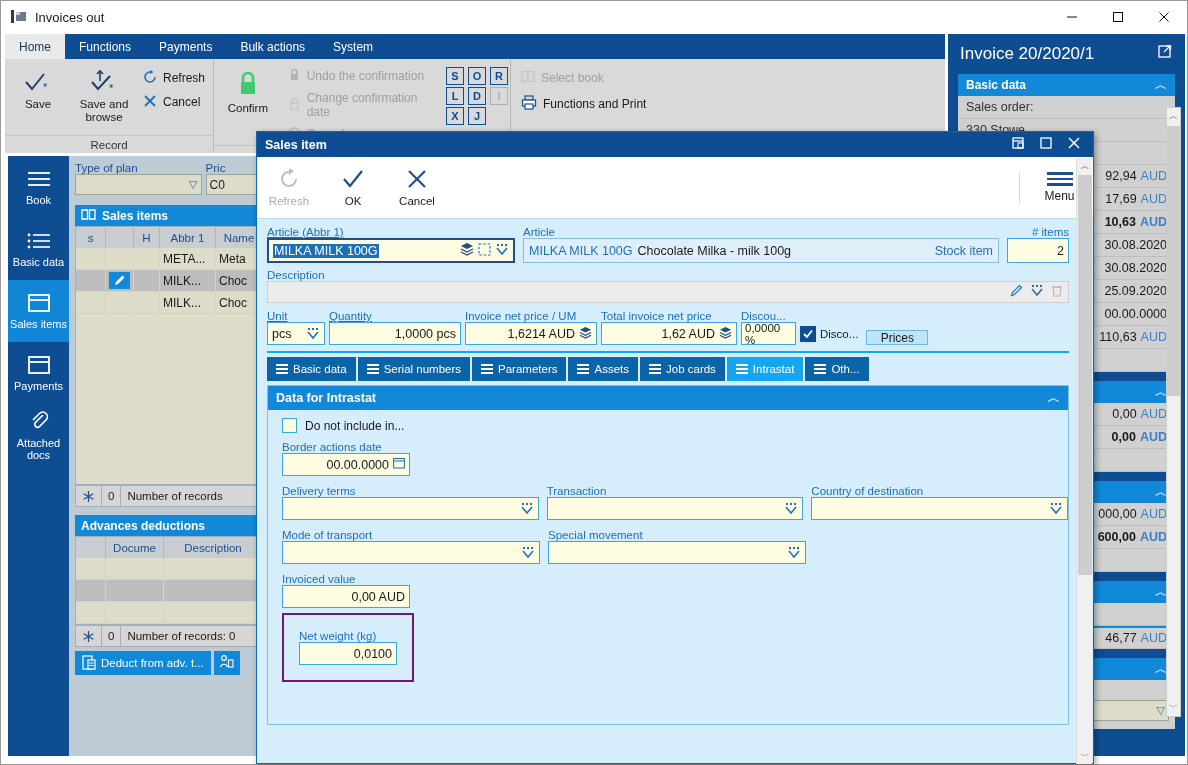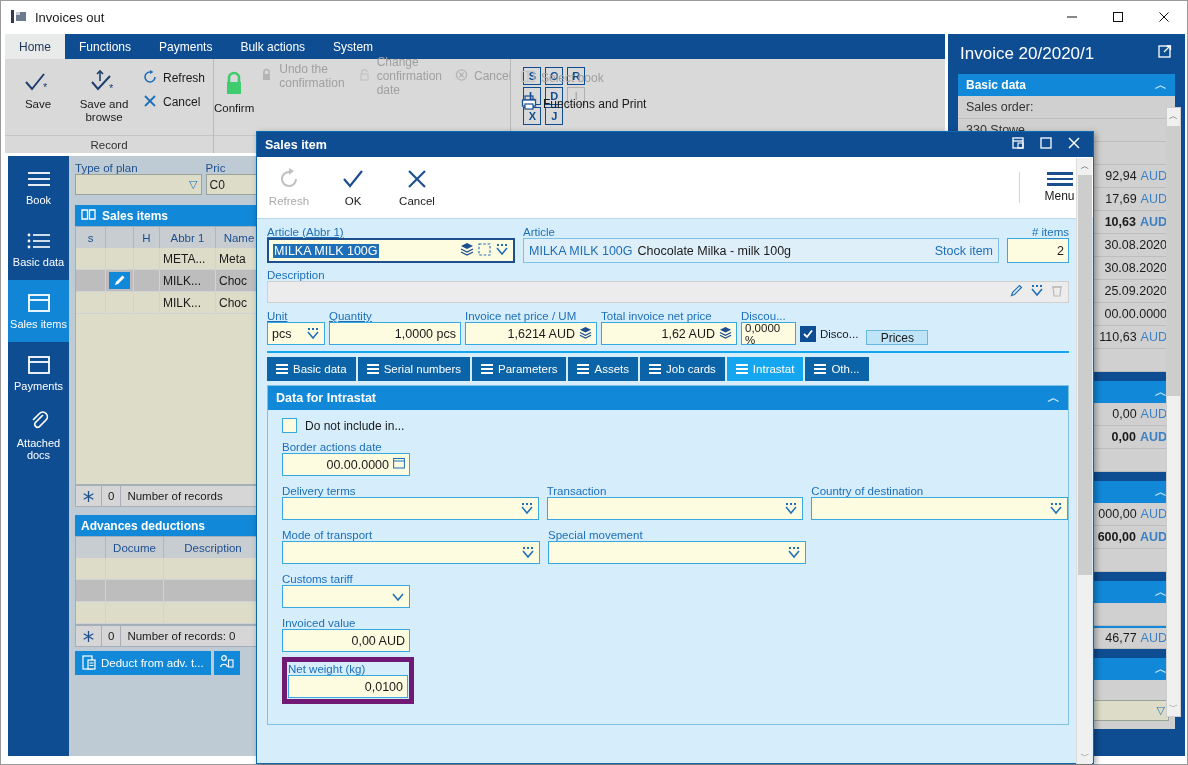--- a/index.html
+++ b/index.html
@@ -219,21 +219,21 @@
     height: 24px; background: #0b63a8; color: #ffffff; font-size: 11.5px;
     display: flex; align-items: center; gap: 5px; padding: 0 9px;
   }
   .mtab.active { background: #14a6ee; }
   .panelhdr {
     height: 24px; background: #1188d8; color: #ffffff; font-weight: bold;
     font-size: 12.5px; display:flex; align-items:center; padding: 0 8px;
   }
   .panelhdr .chev { margin-left:auto; color:#cdeaff; }
   .chk { width: 15px; height: 15px; background: #fdfbe0; border: 1px solid #3aa8e0; }
-  .redbox { border: 5px solid #701a75; padding: 1px; }
+  .redbox { border: 2px solid #701a75; padding: 15px; }
   .lessbtn {
     background: #14a6ee; color: #ffffff; height: 26px; display:flex; align-items:center;
     font-size: 12px; padding: 0 12px; gap: 30px;
   }
   .pricesbtn {
     background: #bfe4f8; border: 1px solid #6ab8de; height: 15px; font-size: 12px;
     display: flex; align-items: center; justify-content: center; color: #1a1a1a;
   }
   .hamb { display:flex; flex-direction:column; gap:3px; }
   .hamb i { display:block; width:26px; height:2.5px; background:#1d4f8f; }
@@ -333,21 +333,21 @@
         <div class="rgroup-items">
           <div class="bigbtn" style="width:72px;">
             <span>
               <svg width="30" height="30" viewBox="0 0 30 30">
                 <path d="M10 13 L10 9 A5 5 0 0 1 20 9 L20 13" fill="none" stroke="#3ecc6d" stroke-width="2.6"></path>
                 <rect x="8" y="13" width="14" height="12" fill="#3ecc6d"></rect>
               </svg>
             </span>
             <span class="lab">Confirm</span>
           </div>
-          <div style="display:flex;flex-direction:row;gap:1px;padding-top:2px;">
+          <div style="display:flex;flex-direction:column;gap:7px;padding-top:2px;">
             <div class="smallbtn disabled">
               <span>
                 <svg width="13" height="14" viewBox="0 0 13 14">
                   <path d="M4 6 L4 4 A2.5 2.5 0 0 1 9 4 L9 6" fill="none" stroke="#b4b4b4" stroke-width="1.6"></path>
                   <rect x="3" y="6" width="7" height="6" fill="#b4b4b4"></rect>
                 </svg>
               </span>
               <span class="lab">Undo the confirmation</span>
             </div>
             <div class="smallbtn disabled">
@@ -1074,31 +1074,20 @@
                       <rect x="2" y="1" width="2" height="2" fill="#1d6fb8"></rect>
                       <rect x="6" y="1" width="2" height="2" fill="#1d6fb8"></rect>
                       <rect x="10" y="1" width="2" height="2" fill="#1d6fb8"></rect>
                       <path d="M2 5 L7 11 L12 5" fill="none" stroke="#1d6fb8" stroke-width="1.5"></path>
                     </svg>
                 </span>
               </div>
             </div>
           </div>
 
-          <div style="margin-top:9px;width:128px;">
-            <div class="mlabel plain">Customs tariff</div>
-            <div class="yfield">
-              <span></span>
-              <span class="icons">
-                <svg width="14" height="10" viewBox="0 0 14 10">
-                    <path d="M2 2 L7 8 L12 2" fill="none" stroke="#1d6fb8" stroke-width="1.5"></path>
-                  </svg>
-              </span>
-            </div>
-          </div>
 
           <div style="margin-top:9px;width:128px;">
             <div class="mlabel plain">Invoiced value</div>
             <div class="yfield" style="justify-content:flex-end;">
               <span>0,00 AUD</span>
             </div>
           </div>
 
           <div class="redbox" style="margin-top:5px;width:132px;">
             <div class="mlabel plain">Net weight (kg)</div>

